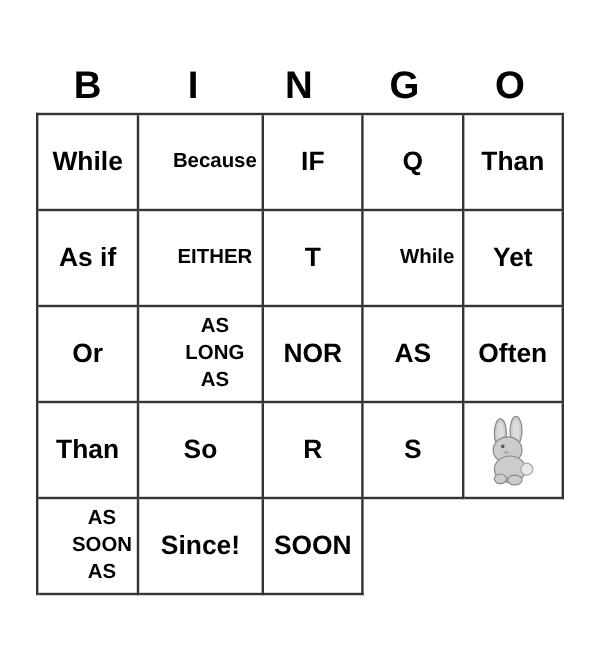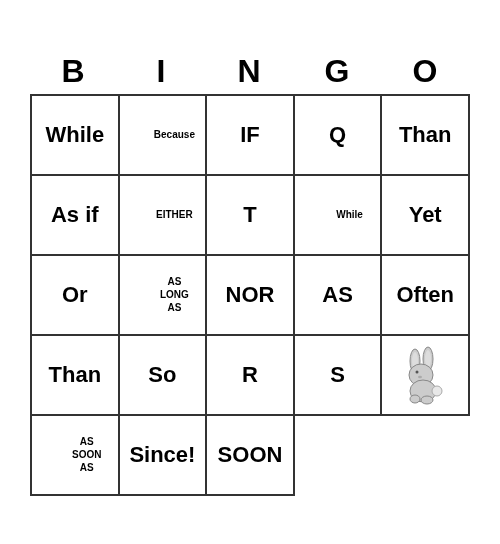--- a/index.html
+++ b/index.html
@@ -41,21 +41,21 @@
       align-items: center;
       justify-content: center;
       text-align: center;
       padding: 4px;
     }
     .cell-text-large {
       font-size: 22px;
       font-weight: bold;
     }
     .cell-text-small {
-      font-size: 10px;
+      font-size: 17px;
       font-weight: bold;
       line-height: 1.3;
       margin-left: 24px;
     }
   </style>
 </head>
 <body>
 
 <div class="bingo-container">
   <div class="bingo-header">

